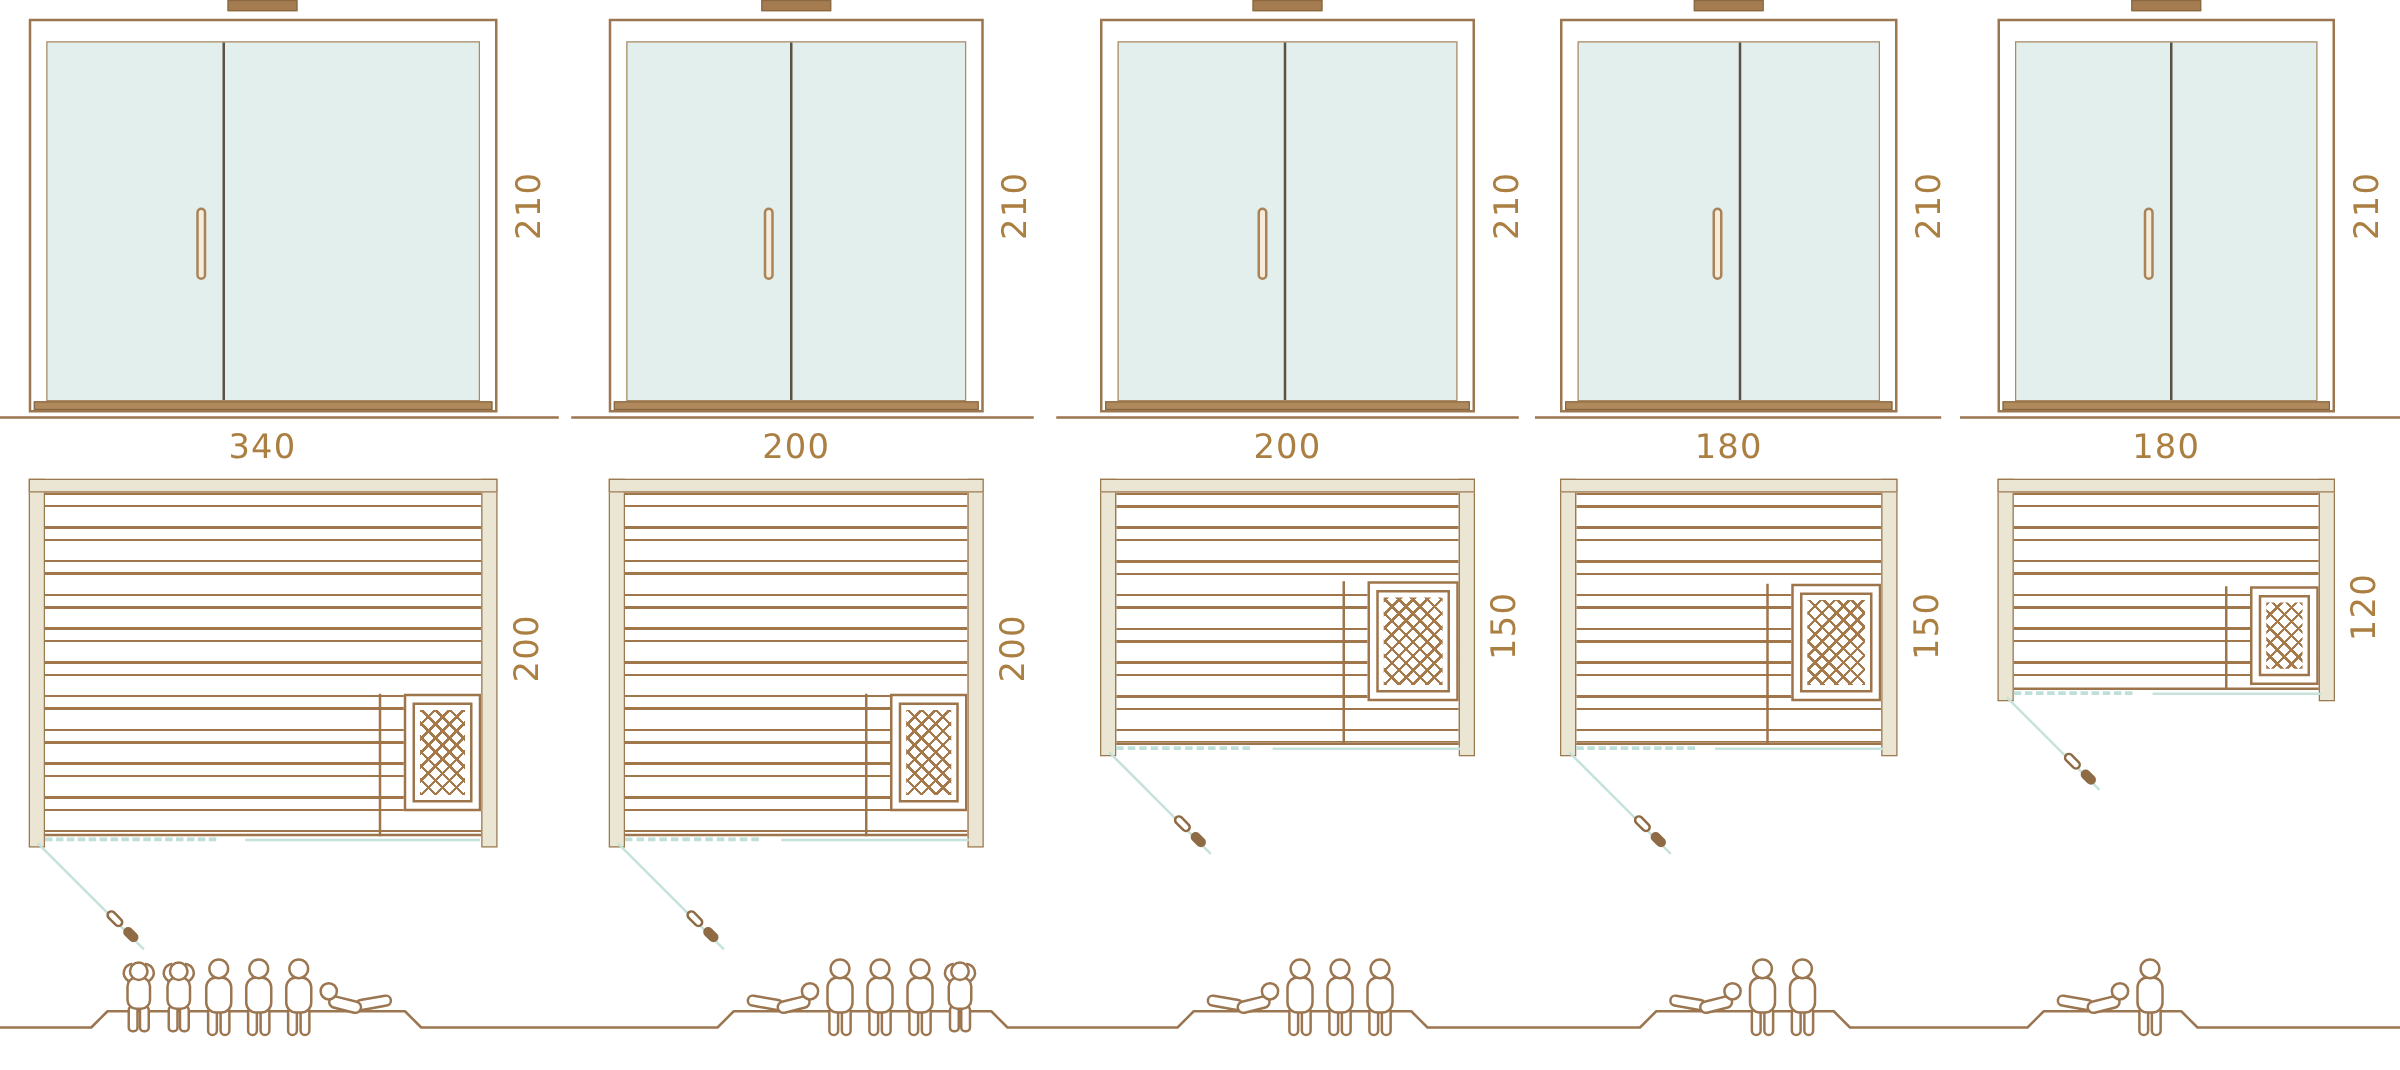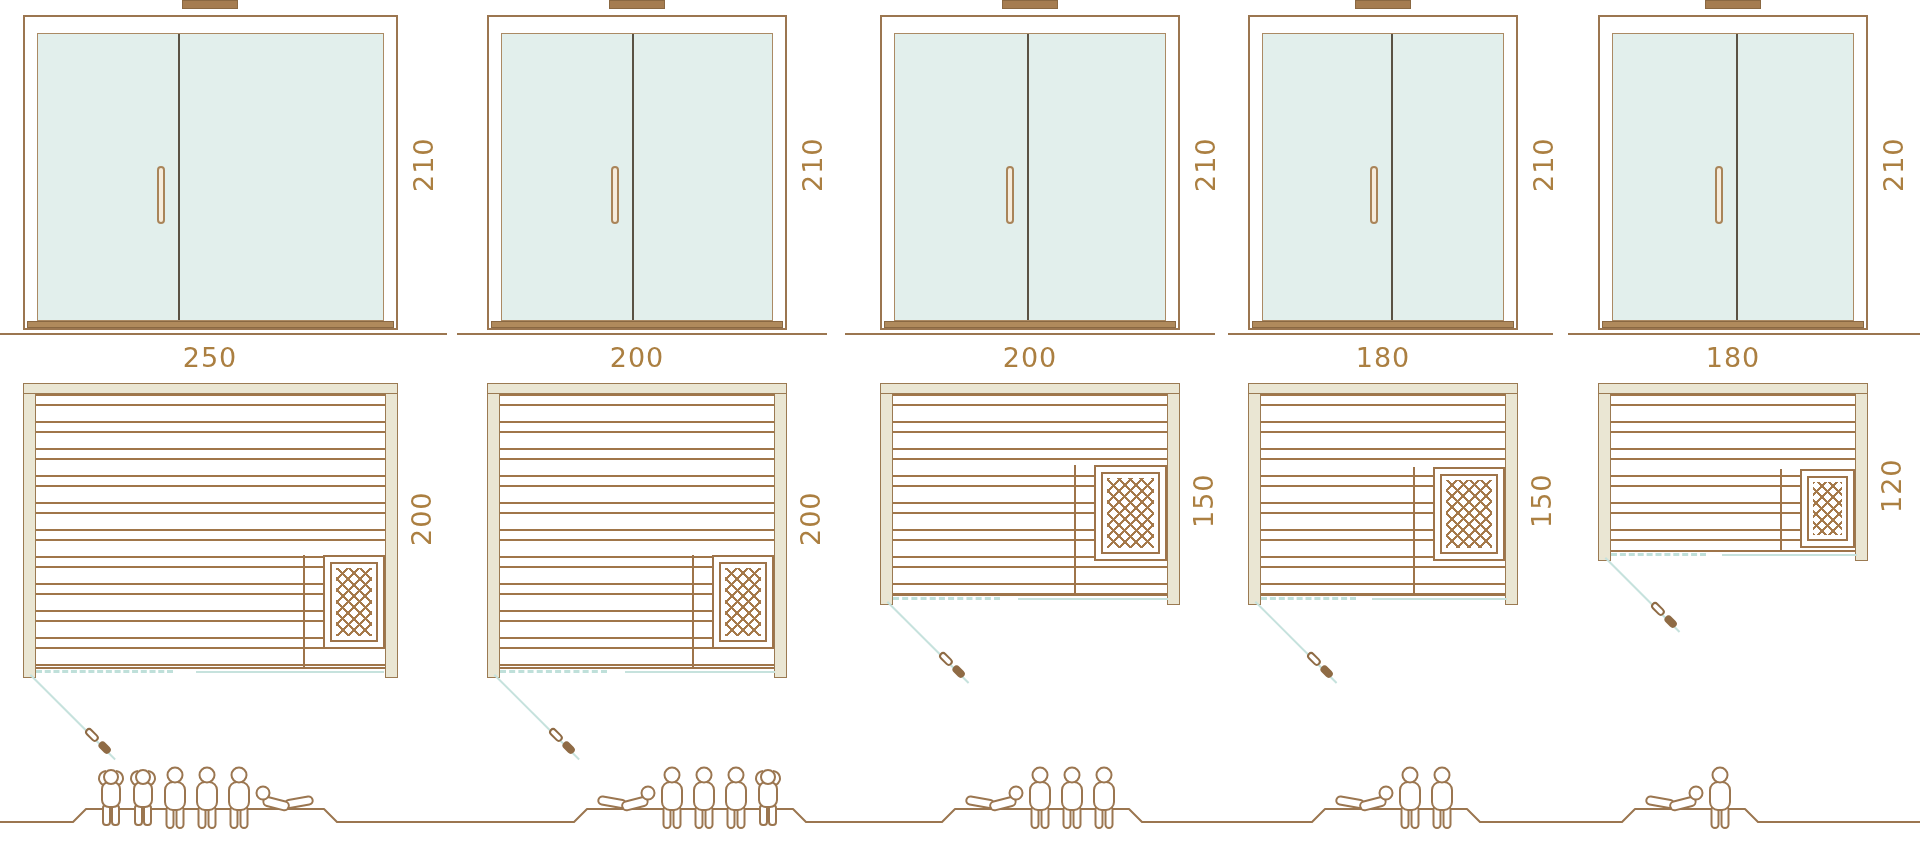--- a/index.html
+++ b/index.html
@@ -65,21 +65,21 @@
         </div>
         <div class="abs front-dashed" style="left: 13px; width: 137px; top: 287px;"></div>
         <div class="abs front-solid" style="left: 173px; width: 188px; top: 288px;"></div>
       </div>
       <div class="abs swing" style="left: 31px; top: 674px; width: 120px;"></div>
       <div class="abs swing-handle" style="left: 93px; top: 724px;">
         <div class="abs cap-outline"></div>
         <div class="abs cap-solid"></div>
       </div>
       <div class="abs dim dim-v" style="left: 408px; top: 112px; height: 80px;">210</div>
-      <div class="abs dim dim-h" style="left: 150px; top: 342px; width: 120px;">250</div>
+      <div class="abs dim dim-h" style="left: 150px; top: 342px; width: 120px;">340</div>
       <div class="abs dim dim-v" style="left: 406px; top: 456px; height: 90px;">200</div>
     </div>
     <div class="abs col">
       <div class="abs ground" style="left: 457px; top: 333px; width: 370px;"></div>
       <div class="abs vent" style="left: 609px; top: 0px; width: 56px; height: 9px;"></div>
       <div class="abs door" style="left: 487px; top: 15px; width: 300px; height: 315px;">
         <div class="abs glass" style="inset: 16px 12px 7px;">
           <div class="abs divider" style="left: 130px; top: 0px; bottom: 0px;"></div>
           <div class="abs handle" style="left: 109px; top: 132px;"></div>
         </div>

